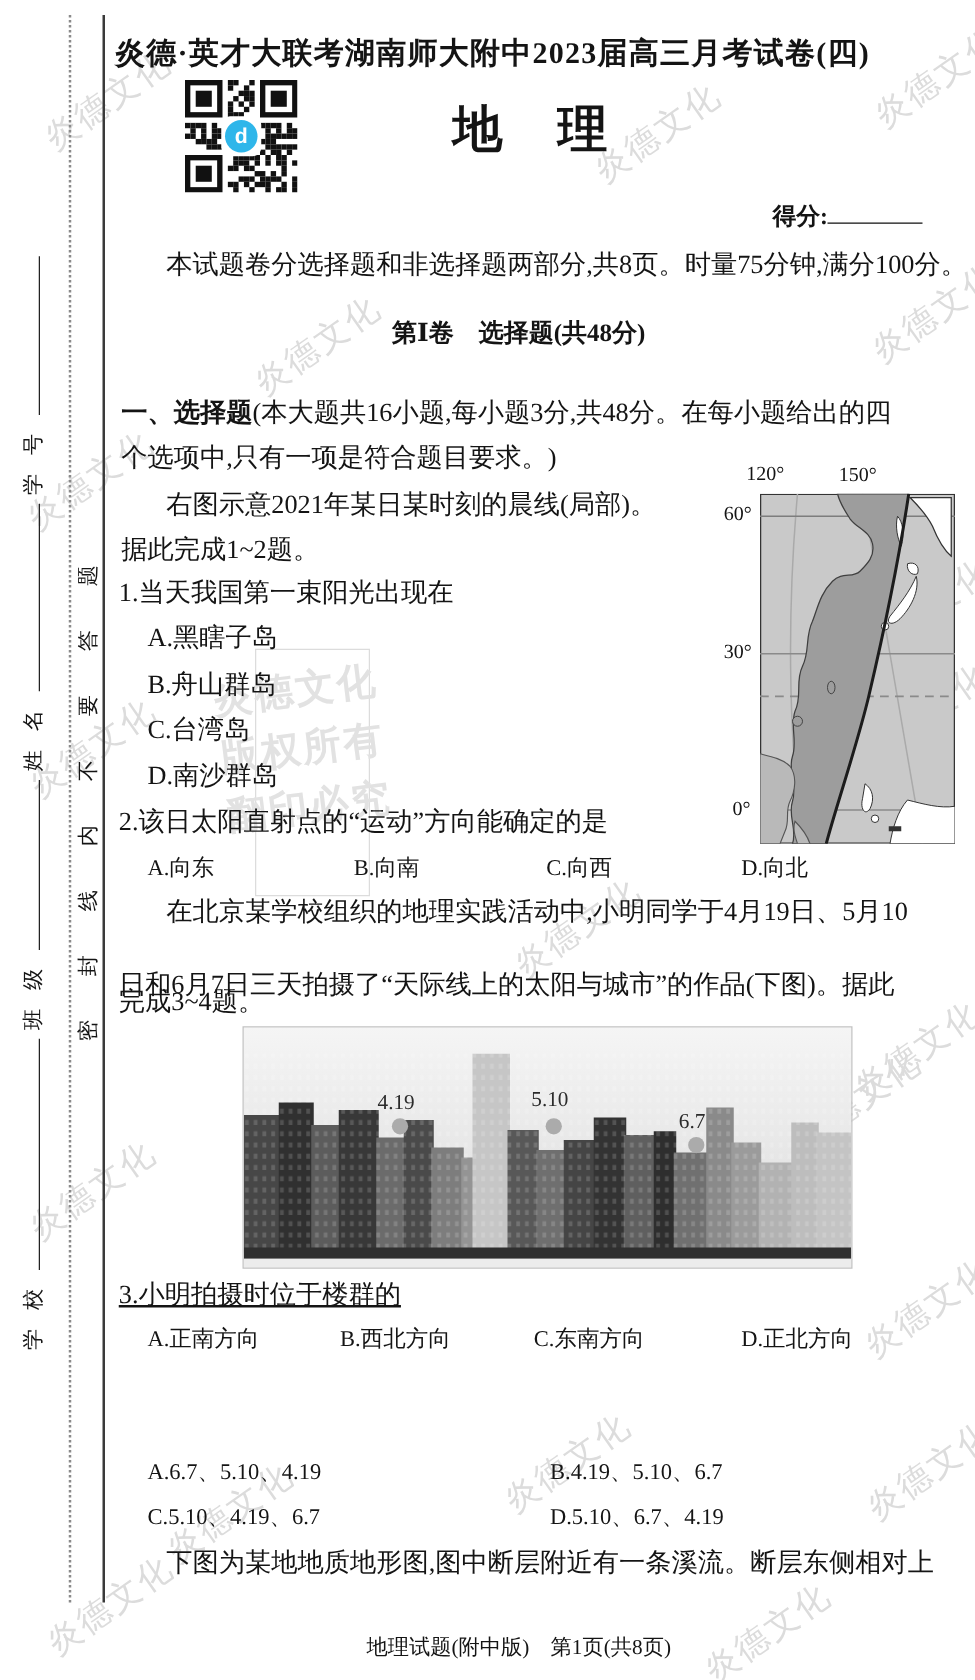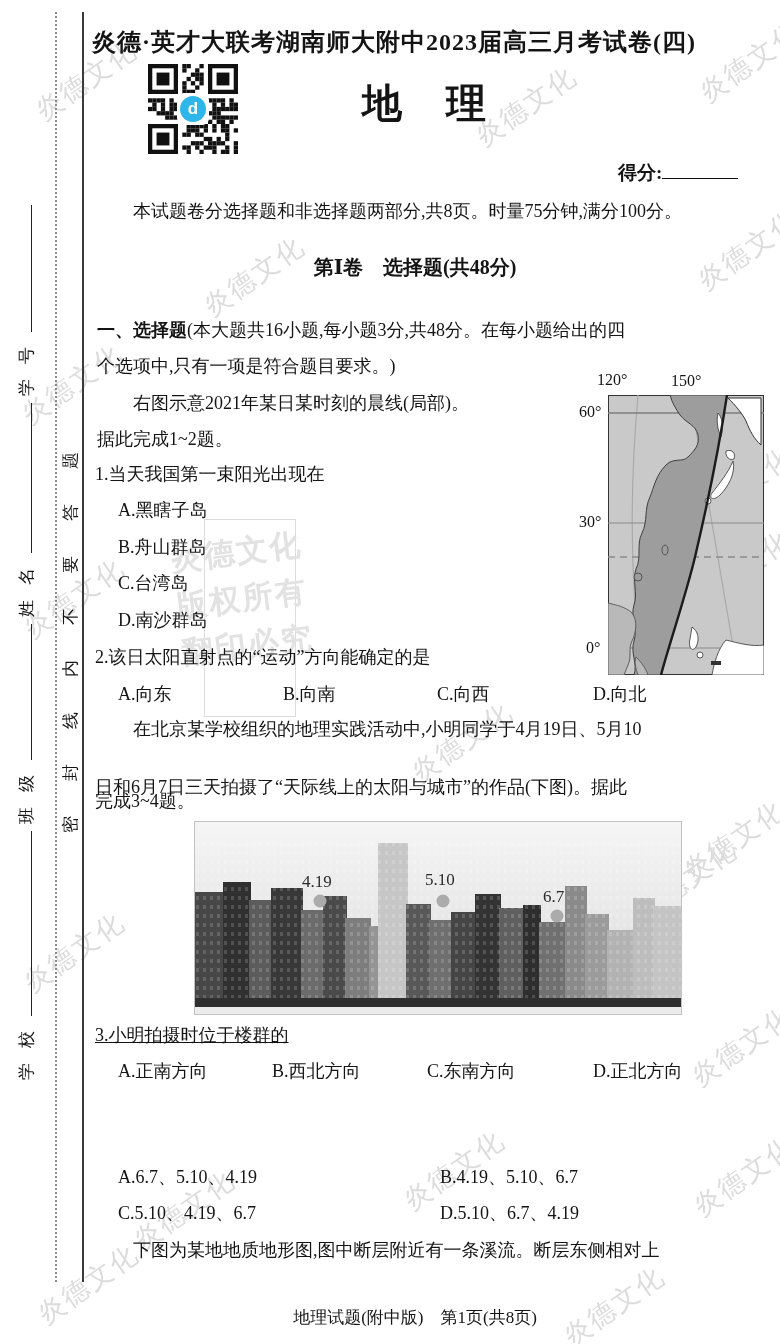--- a/index.html
+++ b/index.html
@@ -38,21 +38,21 @@
   .qr-logo .dot{position:absolute;left:3px;top:3px;width:26px;height:26px;border-radius:50%;
                 background:#2eb6ea;color:#fff;font-family:"Liberation Sans","DejaVu Sans",sans-serif;
                 font-weight:bold;font-size:17px;line-height:25px;text-align:center;}
   #hd-sub{position:absolute;left:83px;top:76px;width:664px;text-align:center;font-size:40px;
           font-weight:bold;letter-spacing:2px;padding-left:10px;}
   #score{position:absolute;left:618px;top:160px;font-size:19px;font-weight:bold;}
   .score-blank{display:inline-block;width:76px;height:2px;border-bottom:1.5px solid #111;
                vertical-align:baseline;}
 
   
-  .tl{position:absolute;font-size:18px;line-height:30px;white-space:nowrap;}
+  .tl{position:absolute;font-size:21px;line-height:30px;white-space:nowrap;}
   .tl b{font-weight:bold;}
   #li-intro{left:133px;top:196px;}
   #li-sec{left:83px;top:252px;width:664px;text-align:center;font-size:20px;font-weight:bold;}
   #li-a1{left:97px;top:315px;}
   #li-a2{left:97px;top:351px;}
   #li-s12a{left:133px;top:388px;}
   #li-s12b{left:97px;top:424px;}
   #li-q1{left:95px;top:459px;}
   #li-q1a{left:118px;top:495px;}
   #li-q1b{left:118px;top:532px;}

